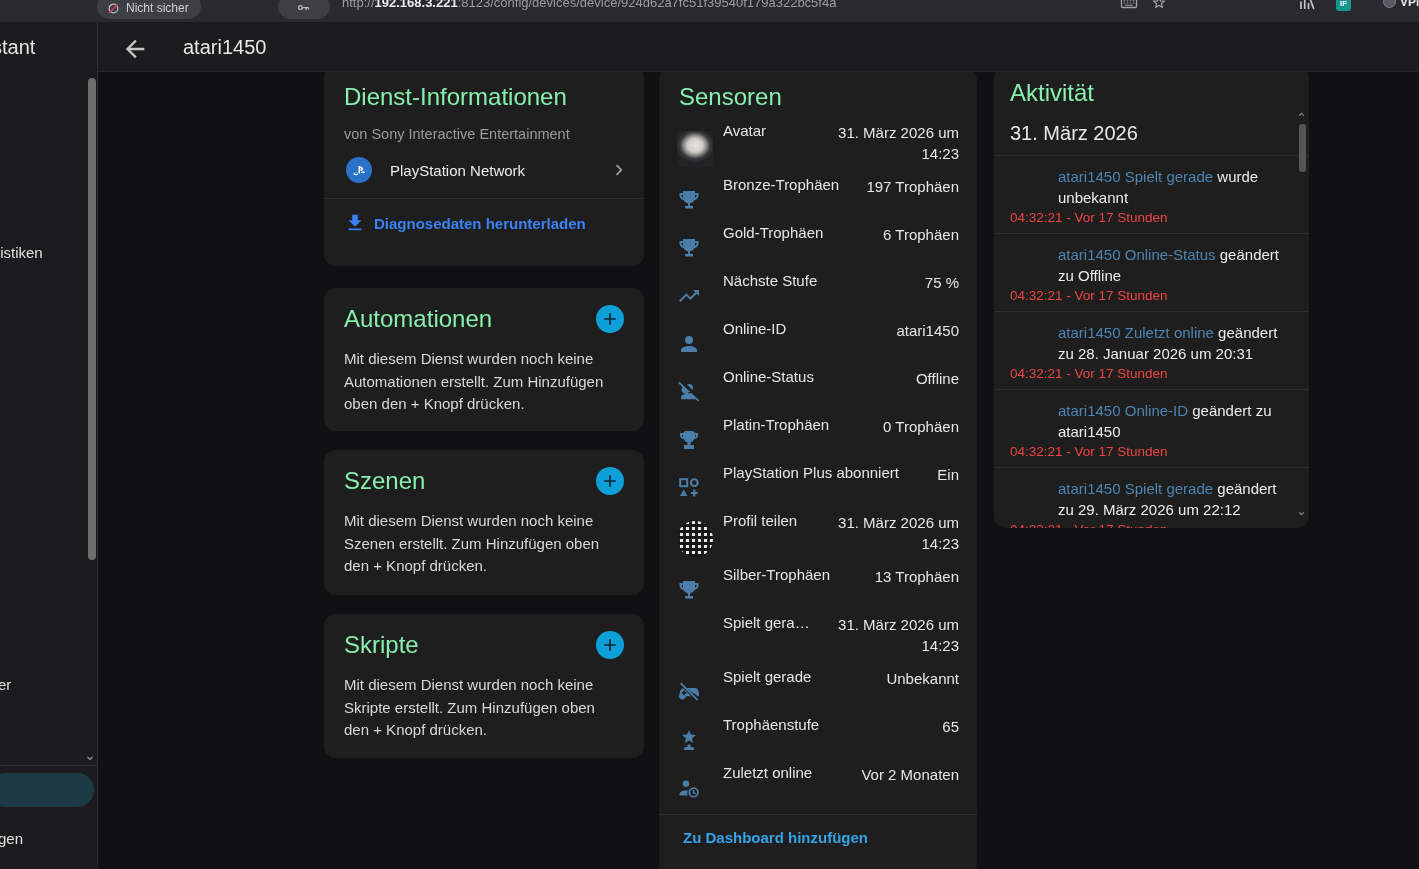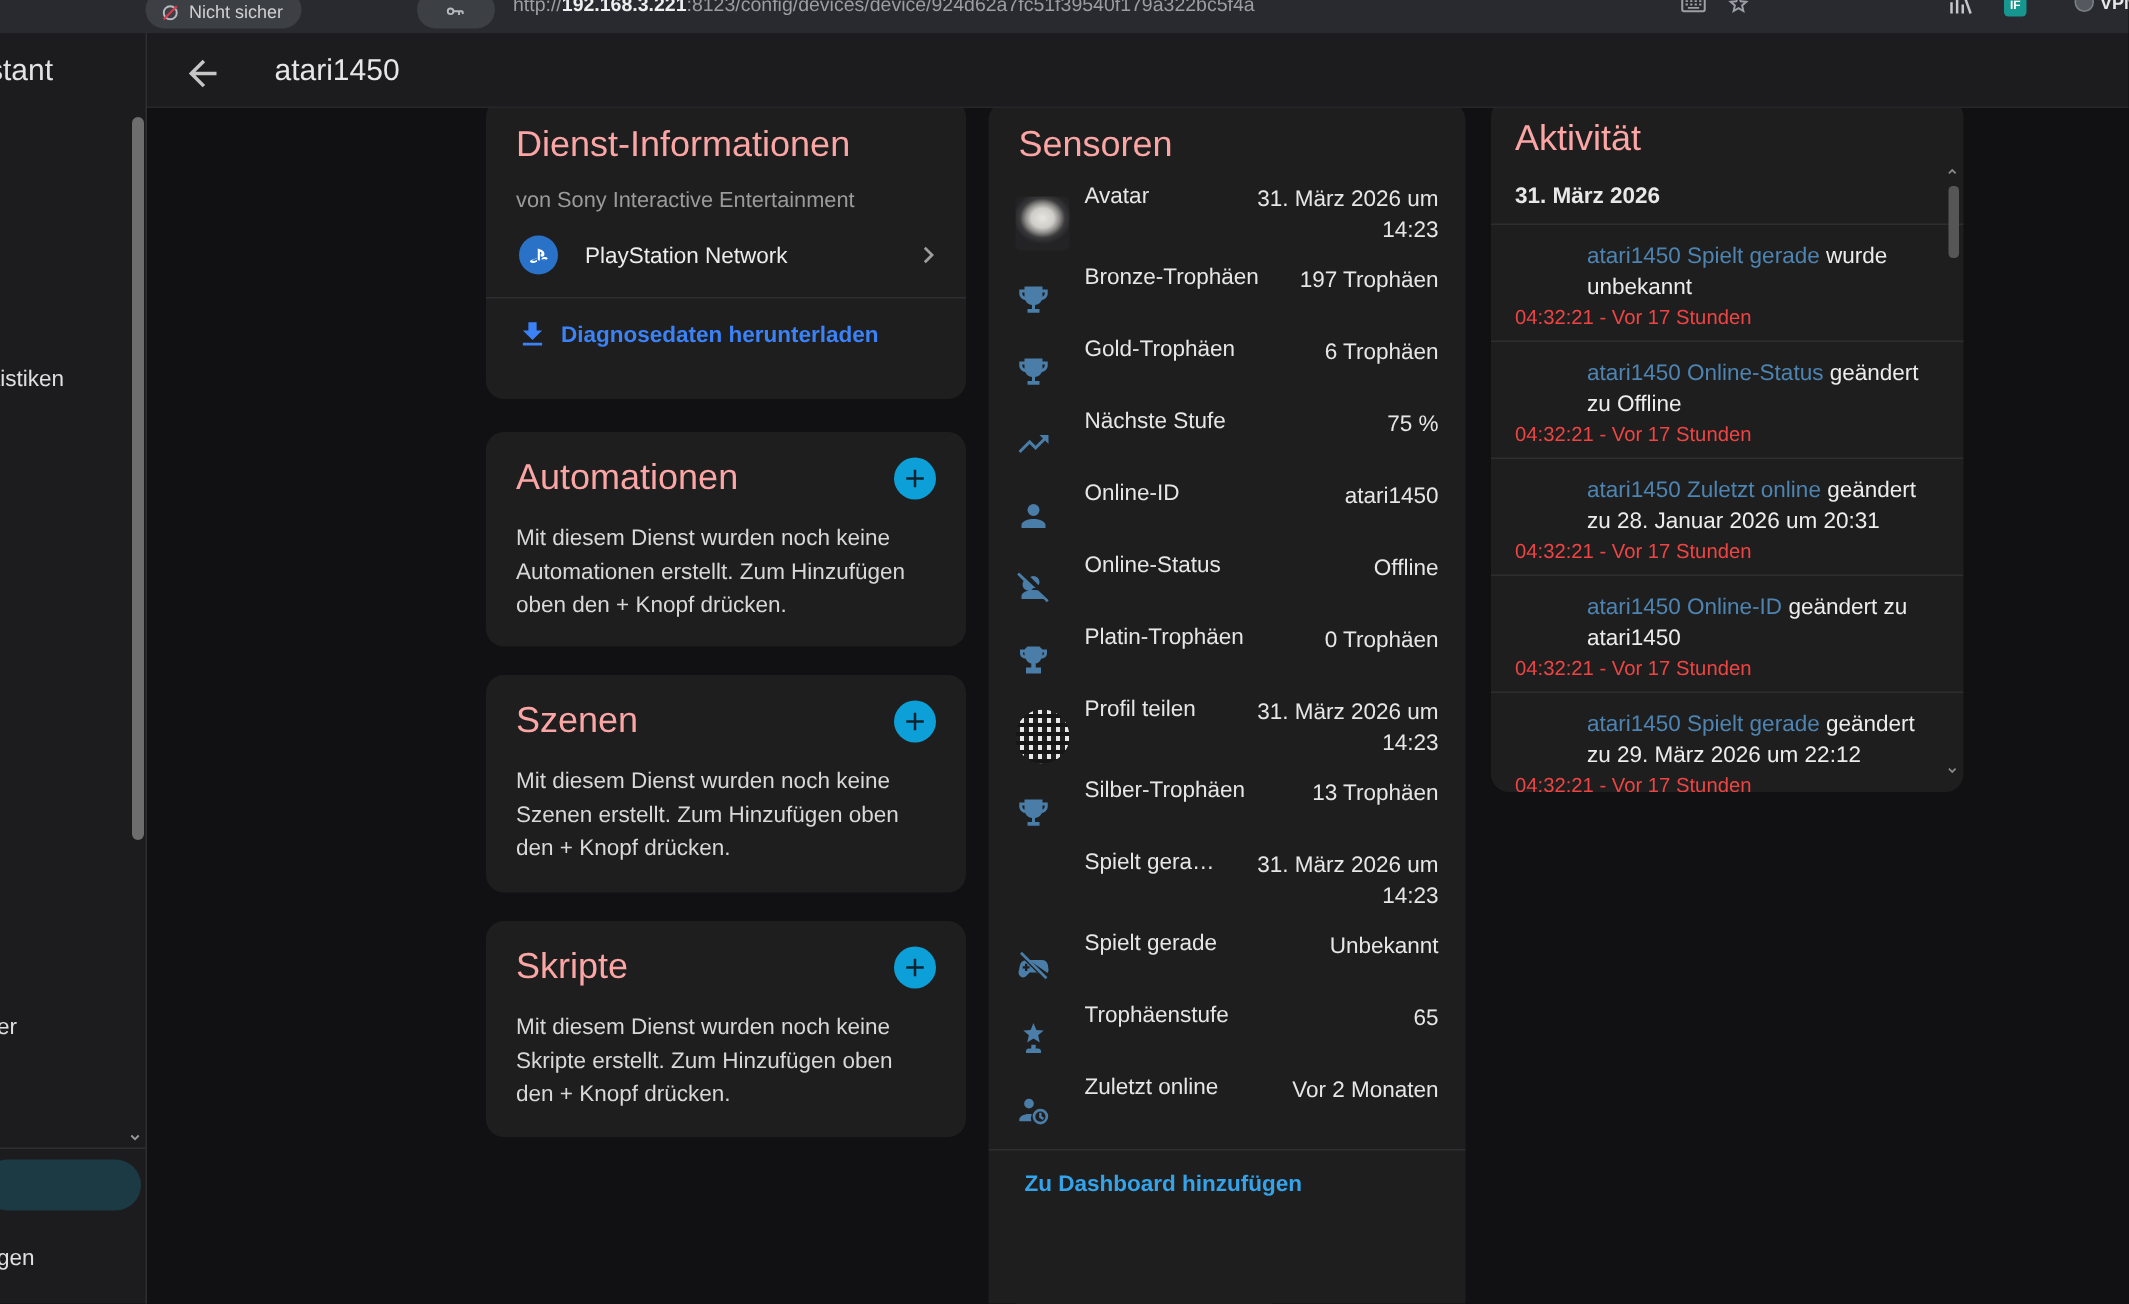--- a/index.html
+++ b/index.html
@@ -32,21 +32,21 @@
   
   .sb-item{position:absolute;white-space:nowrap;color:#e0e0e0;font-size:15px;}
   .sb-scroll{position:absolute;left:88px;top:56px;width:8px;height:482px;border-radius:4px;background:#6d6d6d;}
   .sb-divider{position:absolute;left:0;top:743px;width:98px;height:1px;background:#2e2e30;}
   .sb-chevron{position:absolute;left:84px;top:730px;width:12px;height:12px;color:#9a9a9a;}
   .sb-selected{position:absolute;left:-12px;top:751px;width:106px;height:34px;border-radius:17px;background:#1c3a43;}
 
   
   .content{position:absolute;left:98px;top:72px;right:0;bottom:0;background:#111113;overflow:hidden;}
   .card{position:absolute;background:#1e1e1e;border-radius:12px;overflow:hidden;}
-  .card-title{font-size:24px;color:#fca5a5;line-height:30px;}
+  .card-title{font-size:24px;color:#86efac;line-height:30px;}
 
   
   .col1{left:226px;width:320px;}
   .svc-card{top:-6px;height:200px;}
   .svc-head{padding:16px 20px 0 20px;}
   .svc-sub{padding:14px 20px 0 20px;font-size:14.5px;color:#9b9b9b;}
   .int-row{display:flex;align-items:center;gap:18px;padding:15px 14px 15px 22px;cursor:pointer;}
   .ps-circle{width:26px;height:26px;border-radius:50%;background:#2a72c8;display:flex;align-items:center;justify-content:center;flex:none;}
   .int-label{flex:1;font-size:15px;color:#ececec;}
   .int-chevron{width:22px;height:22px;color:#9e9e9e;}
@@ -75,21 +75,21 @@
     background:radial-gradient(ellipse 55% 48% at 50% 40%, #e8e6e1 0%, #cfcdc8 38%, #8a8986 58%, #3a3a3c 76%, #232325 100%);}
   .qr-img{width:36px;height:36px;border-radius:50%;flex:none;
     background:repeating-linear-gradient(0deg,#161616 0 3px,transparent 3px 6px),
                repeating-linear-gradient(90deg,#202020 0 3px,#e9e9e9 3px 6px);}
   .sens-div{height:1px;background:#2e2e30;margin-top:2px;}
   .sens-footer{padding:14px 24px;font-size:15px;font-weight:bold;color:#35a3e9;cursor:pointer;}
 
   
   .col3{left:896px;width:315px;top:-6px;height:462px;}
   .act-title{padding:12px 16px 0 16px;}
-  .act-date{padding:14px 16px 10px 16px;font-size:15px;font-weight:bold;color:#e8e8e8;}
+  .act-date{padding:14px 16px 10px 16px;font-size:20px;font-weight:normal;color:#e8e8e8;}
   .lb-entry{border-top:1px solid #2e2e30;padding:10px 26px 8px 16px;}
   .lb-msg{font-size:15px;line-height:21px;color:#ececec;font-weight:500;margin-left:48px;}
   .lb-link{color:#4d84b2;font-weight:400;text-decoration:none;cursor:pointer;}
   .lb-time{margin-top:2px;font-size:13.5px;color:#ef4444;}
   .act-scroll{position:absolute;right:3px;top:58px;width:7px;height:48px;border-radius:3px;background:#565656;}
   .act-up{position:absolute;right:3px;top:44px;width:9px;height:9px;color:#8a8a8a;}
   .act-down{position:absolute;right:3px;bottom:10px;width:9px;height:9px;color:#8a8a8a;}
 </style>
 </head>
 <body>
@@ -273,20 +273,32 @@
       <div class="s-row">
         <div class="s-icon">
             <svg viewBox="0 0 24 24">
               <path d="M8 3 6 5H3v2.5C3 9.4 4.6 11 6.5 11h.3c.5 1.7 1.9 3 3.7 3.4V17H7v4h10v-4h-3.5v-2.6c1.8-.4 3.2-1.7 3.7-3.4h.3C19.4 11 21 9.4 21 7.5V5h-3l-2-2H8zM5 7h1v2c-.6-.2-1-.8-1-1.5V7zm14 0v.5c0 .7-.4 1.3-1 1.5V7h1z" fill="currentColor"></path>
             </svg>
           </div>
         <div class="s-label">Platin-Trophäen</div>
         <div class="s-value">0 Trophäen</div>
       </div>
 
+      <div class="s-row">
+        <div class="s-icon">
+            <svg viewBox="0 0 24 24">
+          <rect x="3.2" y="3.2" width="7" height="7" fill="none" stroke="currentColor" stroke-width="2"></rect>
+          <circle cx="17.3" cy="6.7" r="3.4" fill="none" stroke="currentColor" stroke-width="2"></circle>
+          <path d="M6.7 13.6 10.4 20H3z" fill="currentColor"></path>
+          <path d="M16.2 13.6h2.2v2.3h2.3v2.2h-2.3v2.3h-2.2v-2.3h-2.3v-2.2h2.3z" fill="currentColor"></path>
+        </svg>
+          </div>
+        <div class="s-label">PlayStation Plus abonniert</div>
+        <div class="s-value">Ein</div>
+      </div>
 
       <div class="s-row tall">
         <div class="s-icon">
             <div class="qr-img"></div>
           </div>
         <div class="s-label">Profil teilen</div>
         <div class="s-value">31. März 2026 um 14:23</div>
       </div>
 
       <div class="s-row">

